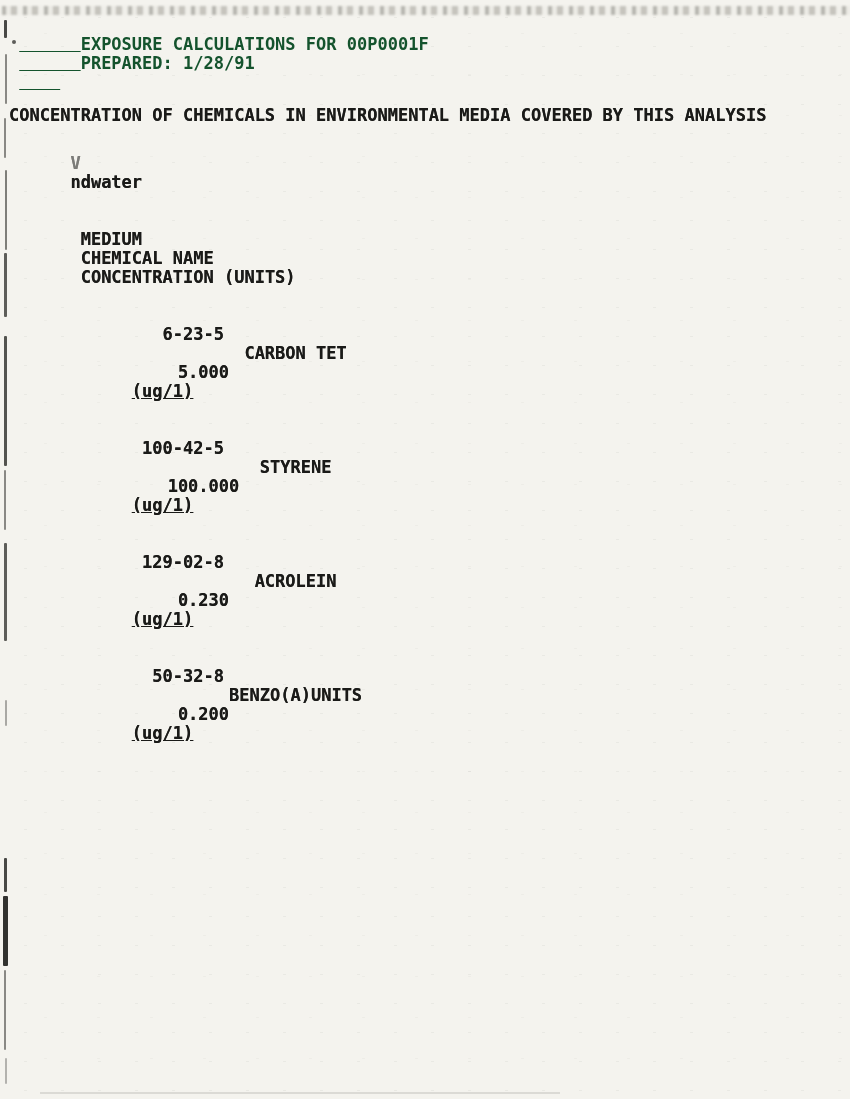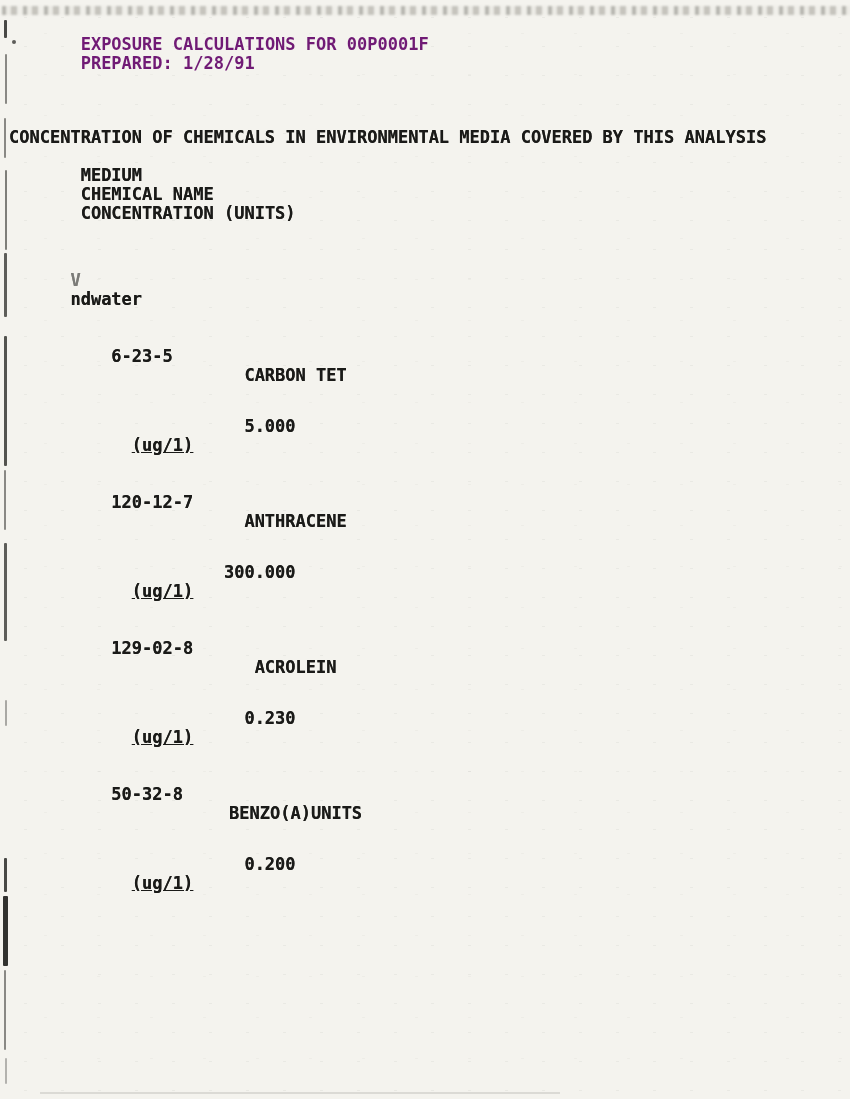--- a/index.html
+++ b/index.html
@@ -19,32 +19,32 @@
     background-position:7px 3px,19px 13px;
   }
   .sheet{
     position:absolute;left:9px;top:12px;width:836px;
     font-size:17px;line-height:19px;
     text-shadow:0 0 .5px rgba(25,25,22,.85);
   }
   .line{white-space:pre;}
   .ib{display:inline-block;white-space:pre;vertical-align:top;}
   
-  .doc-header{margin-top:4px;padding-left:1ch;color:#701a75;filter:blur(.45px);text-shadow:none;}
+  .doc-header{margin-top:4px;padding-left:1ch;color:#14532d;filter:blur(.45px);text-shadow:none;text-decoration:underline;}
   .doc-header .title{width:37ch;}
   
-  .media-title{margin-top:36px;}
+  .media-title{margin-top:14px;}
   .media-cols{padding-left:1ch;}
   .media-cols .c1{width:13ch;}
   .media-cols .c2{width:43ch;}
   .media-group{margin-top:10px;}
   .media-group .mark{width:3ch;opacity:.55;}
-  .media-row .cas{width:11ch;text-align:left;}
+  .media-row .cas{width:11ch;text-align:right;}
   .media-row .name{margin-left:3ch;width:30ch;text-align:center;}
-  .media-row .val{width:18ch;text-align:right;margin-top:32px;}
+  .media-row .val{width:18ch;text-align:center;}
   .media-row .units{margin-left:2ch;text-decoration:underline;}
   
   .artifact{position:absolute;background:#1d1d1a;border-radius:1px;}
   .top-noise{
     position:absolute;top:6px;left:2px;right:0;height:9px;filter:blur(1px);opacity:.8;
     background:repeating-linear-gradient(90deg,
       rgba(105,104,96,.55) 0 4px, rgba(185,183,174,.18) 4px 9px,
       rgba(128,126,117,.5) 9px 15px, rgba(200,198,190,.12) 15px 21px);
   }
   .bottom-smudge{position:absolute;left:40px;bottom:5px;width:520px;height:2px;background:rgba(70,70,64,.14);}
@@ -73,47 +73,47 @@
   <div class="bottom-smudge"></div>
 
   <div class="sheet">
 
     <div class="line doc-header">
       <span class="ib title">EXPOSURE CALCULATIONS FOR 00P0001F</span>
       <span class="ib">PREPARED: 1/28/91</span>
     </div>
 
     <div class="line media-title">CONCENTRATION OF CHEMICALS IN ENVIRONMENTAL MEDIA COVERED BY THIS ANALYSIS</div>
+    <div class="line media-group">
+      <span class="ib mark">V</span>
+      <span class="ib">ndwater</span>
+    </div>
     <div class="line media-cols">
       <span class="ib c1">MEDIUM</span>
       <span class="ib c2">CHEMICAL NAME</span>
       <span class="ib">CONCENTRATION (UNITS)</span>
-    </div>
-    <div class="line media-group">
-      <span class="ib mark">V</span>
-      <span class="ib">ndwater</span>
     </div>
     <div>
 
         <div class="line media-row">
           <span class="ib cas">6-23-5</span>
           <span class="ib name">CARBON TET</span>
           <span class="ib val">5.000</span>
           <span class="ib units">(ug/1)</span>
         </div>
 
 
 
-
         <div class="line media-row">
-          <span class="ib cas">120-12-7</span>
-          <span class="ib name">ANTHRACENE</span>
-          <span class="ib val">300.000</span>
+          <span class="ib cas">100-42-5</span>
+          <span class="ib name">STYRENE</span>
+          <span class="ib val">100.000</span>
           <span class="ib units">(ug/1)</span>
         </div>
+
 
         <div class="line media-row">
           <span class="ib cas">129-02-8</span>
           <span class="ib name">ACROLEIN</span>
           <span class="ib val">0.230</span>
           <span class="ib units">(ug/1)</span>
         </div>
 
         <div class="line media-row">
           <span class="ib cas">50-32-8</span>

